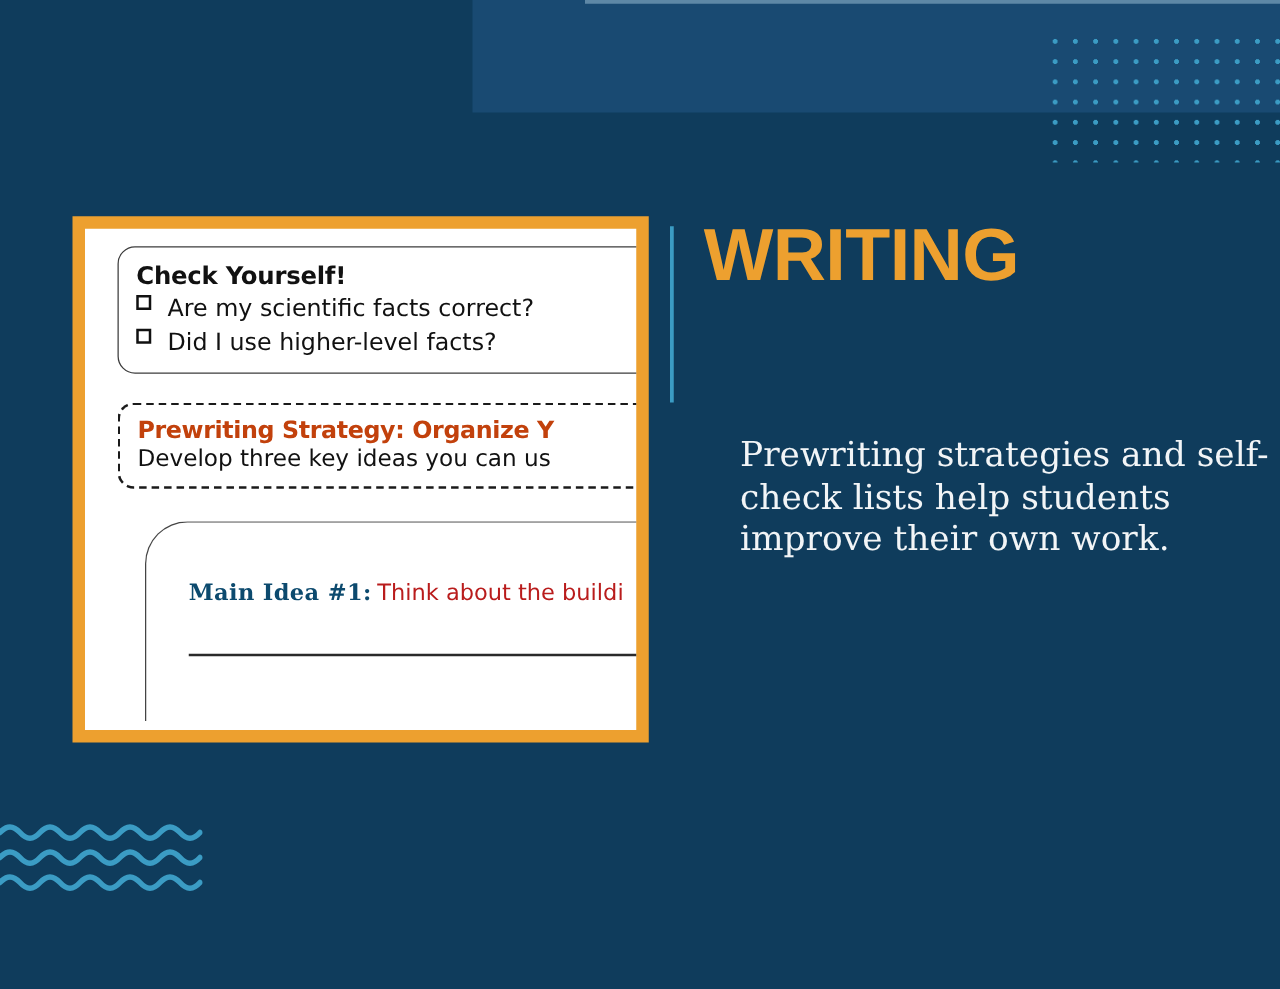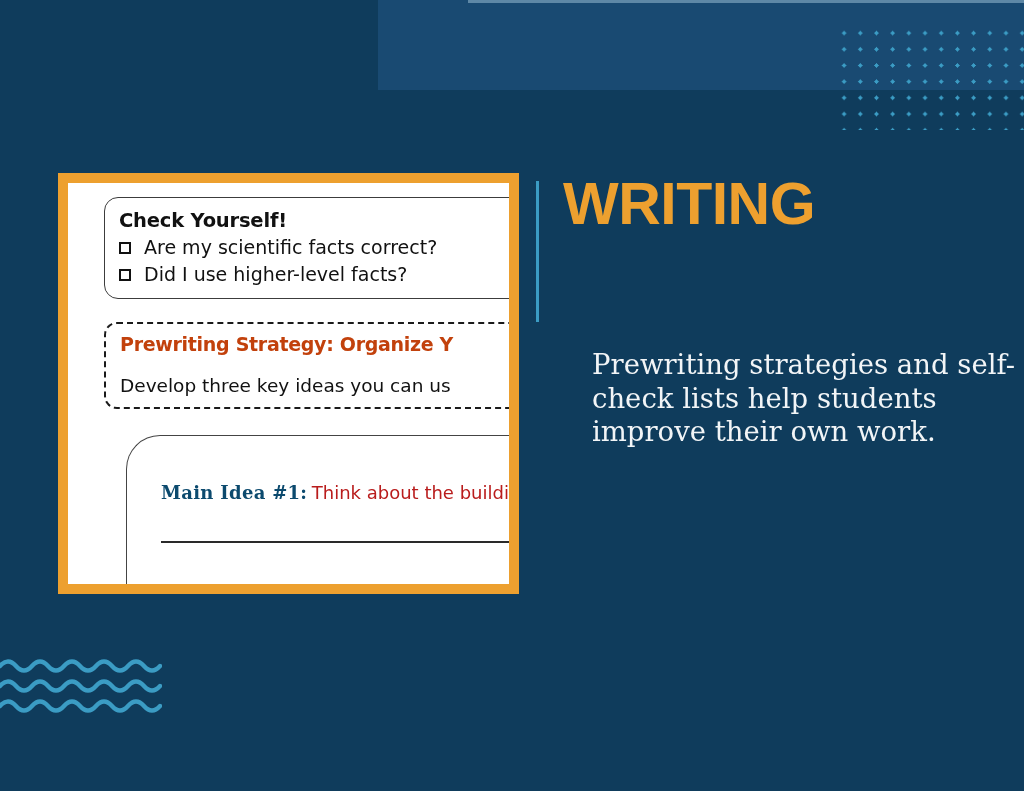--- a/index.html
+++ b/index.html
@@ -56,21 +56,21 @@
     padding:10px;
   }
   .card-inner {
     position:relative;
     width:100%; height:100%;
     background:#ffffff;
     overflow:hidden;
   }
   .sheet {
     position:absolute;
-    left:10px; top:0;
+    left:0; top:0;
     width:560px;        
     height:100%;
     padding:14px 0 0 22px;
   }
 
   
   .box-check {
     position:relative;
     margin-left:4px;
     width:520px;
@@ -81,21 +81,20 @@
   .hdr-bold {
     font-family:"DejaVu Sans", sans-serif;
     font-weight:bold;
     font-size:19.5px;
     color:#111;
     letter-spacing:-0.2px;
     line-height:1.18;
   }
   .check-row {
     display:flex;
-    align-items:center;
     gap:13px;
     margin-top:4px;
   }
   .chk {
     flex:0 0 auto;
     width:12px; height:12px;
     border:2.2px solid #111;
     background:#fff;
   }
   .check-txt {
@@ -122,21 +121,21 @@
     font-size:19px;
     color:#c2410c;
     white-space:nowrap;
     letter-spacing:-0.3px;
   }
   .dash-sub {
     font-family:"DejaVu Sans", sans-serif;
     font-size:18.5px;
     color:#111;
     white-space:nowrap;
-    margin-top:20px;
+    margin-top:2px;
   }
 
   
   .panel-main {
     position:relative;
     margin-top:26px;
     margin-left:26px;
     width:520px;
     height:160px;
     border:1.5px solid #444;

